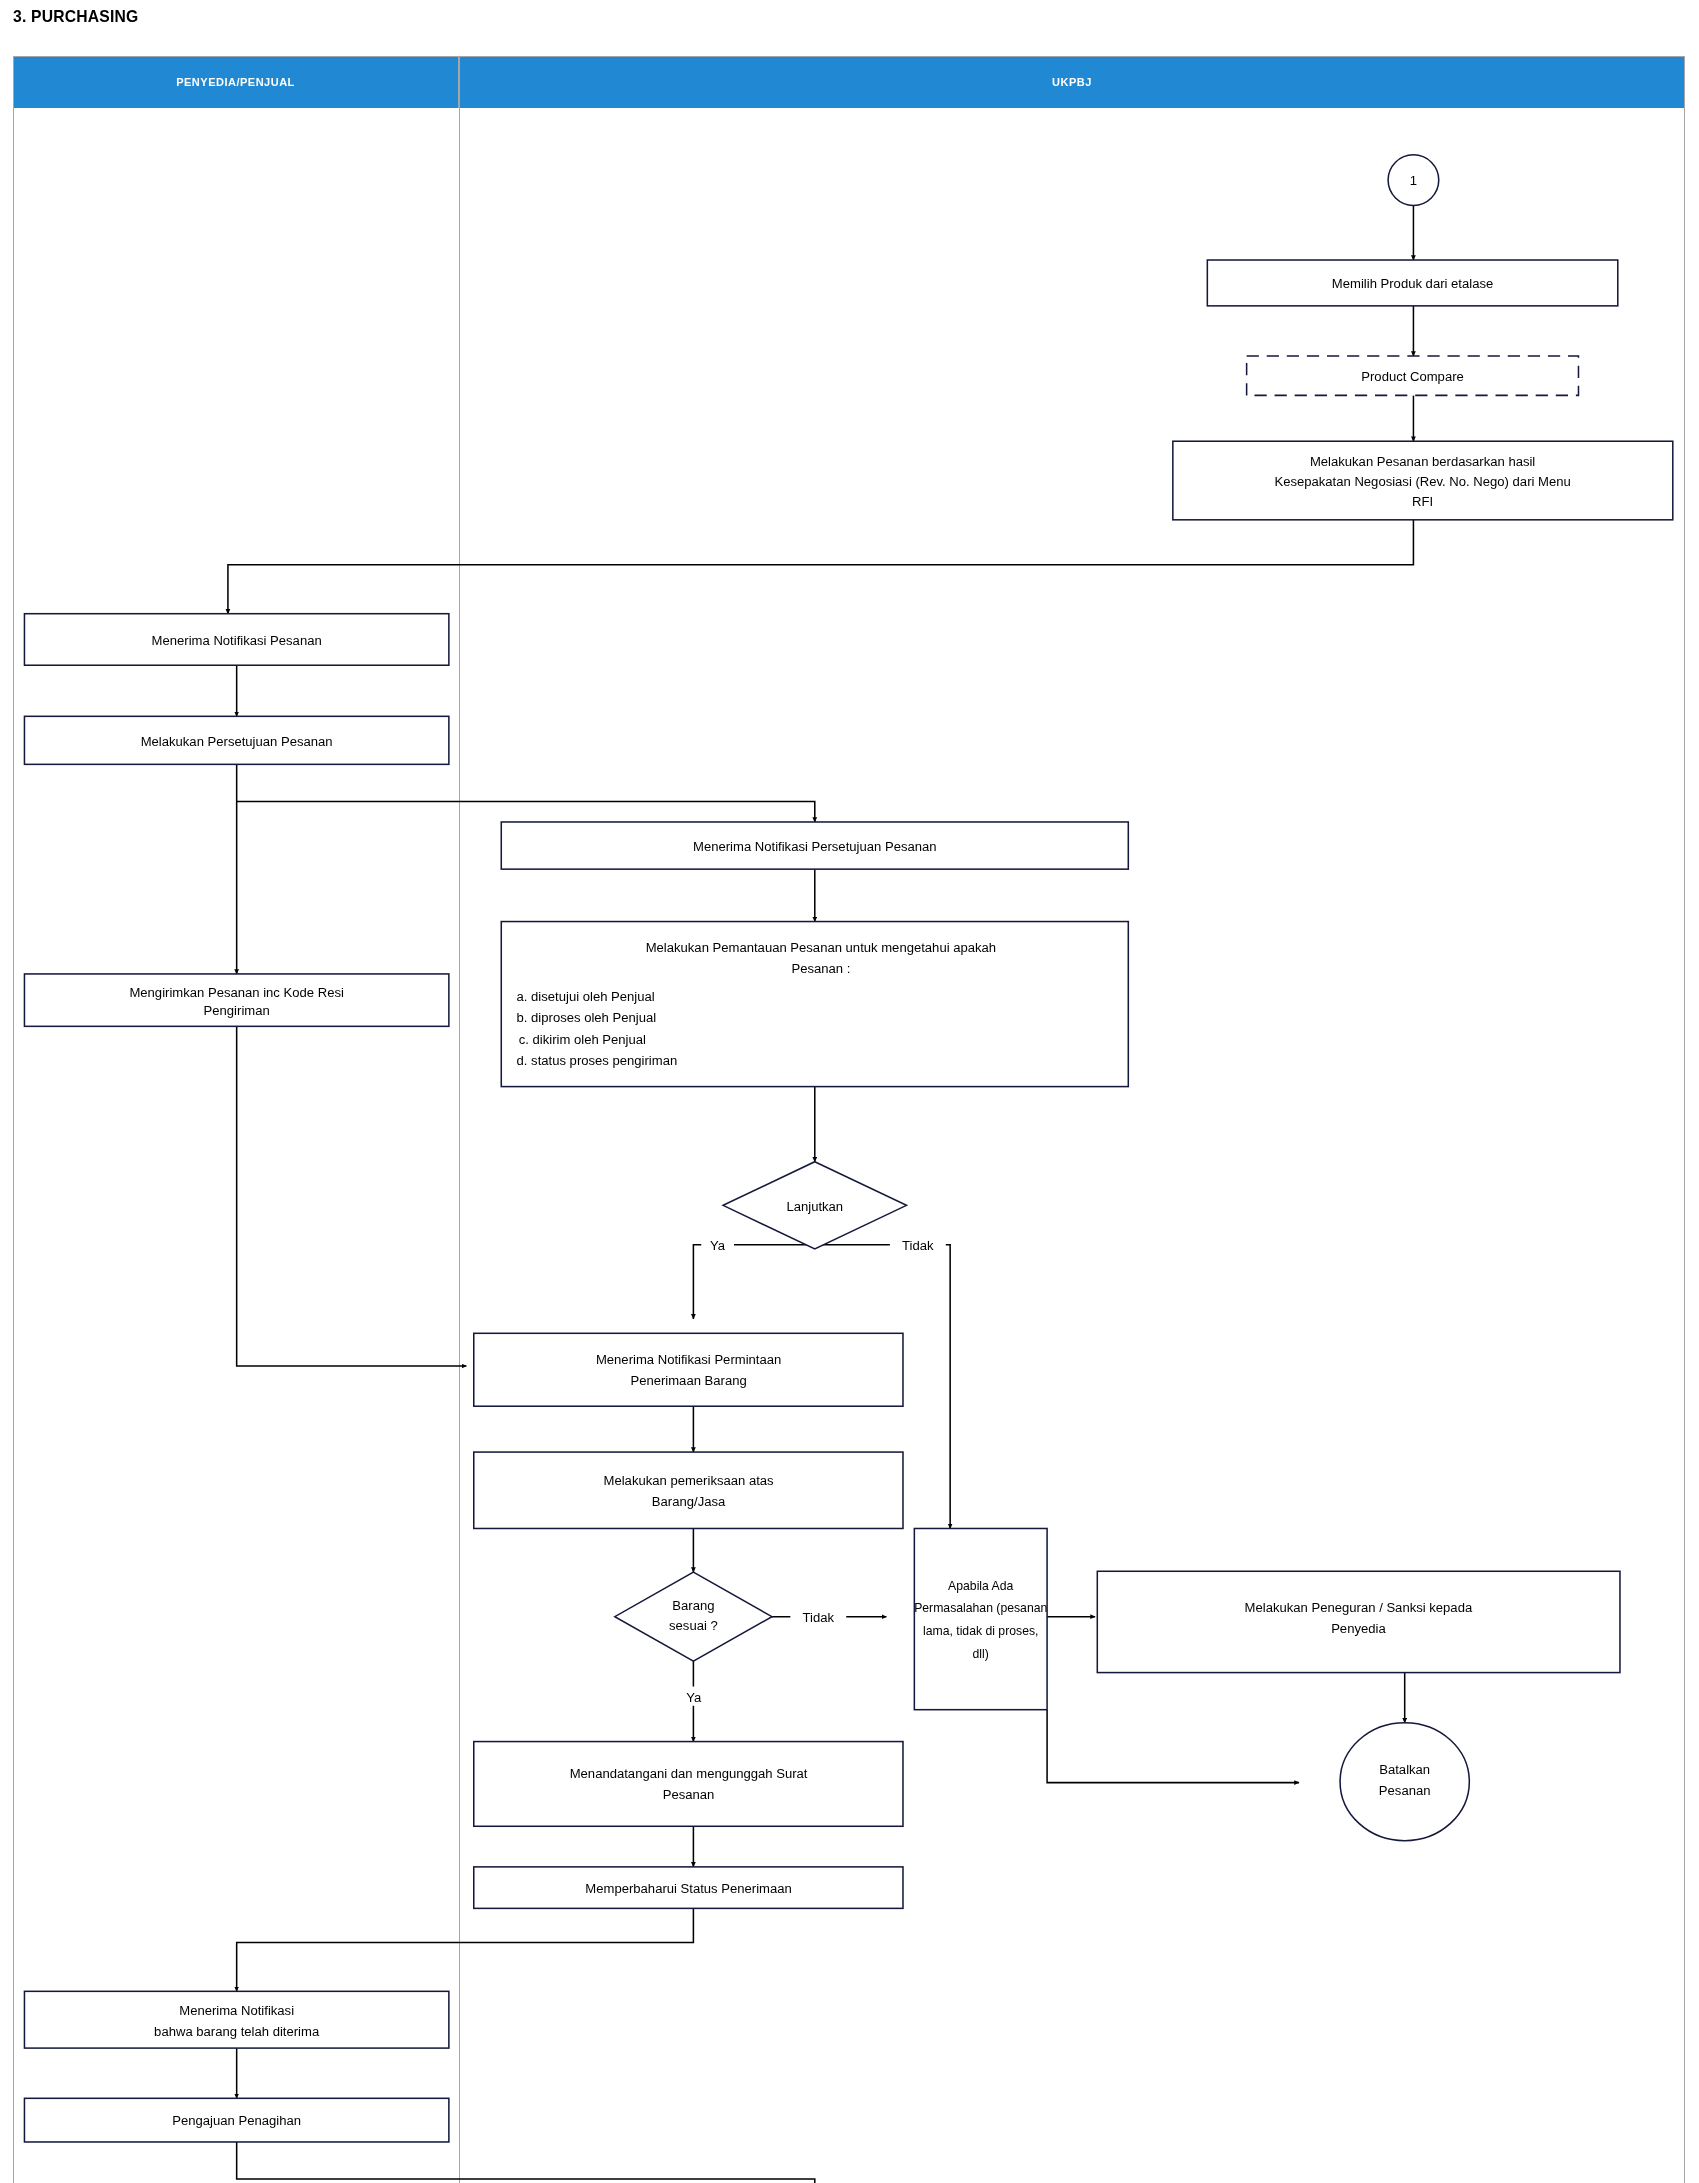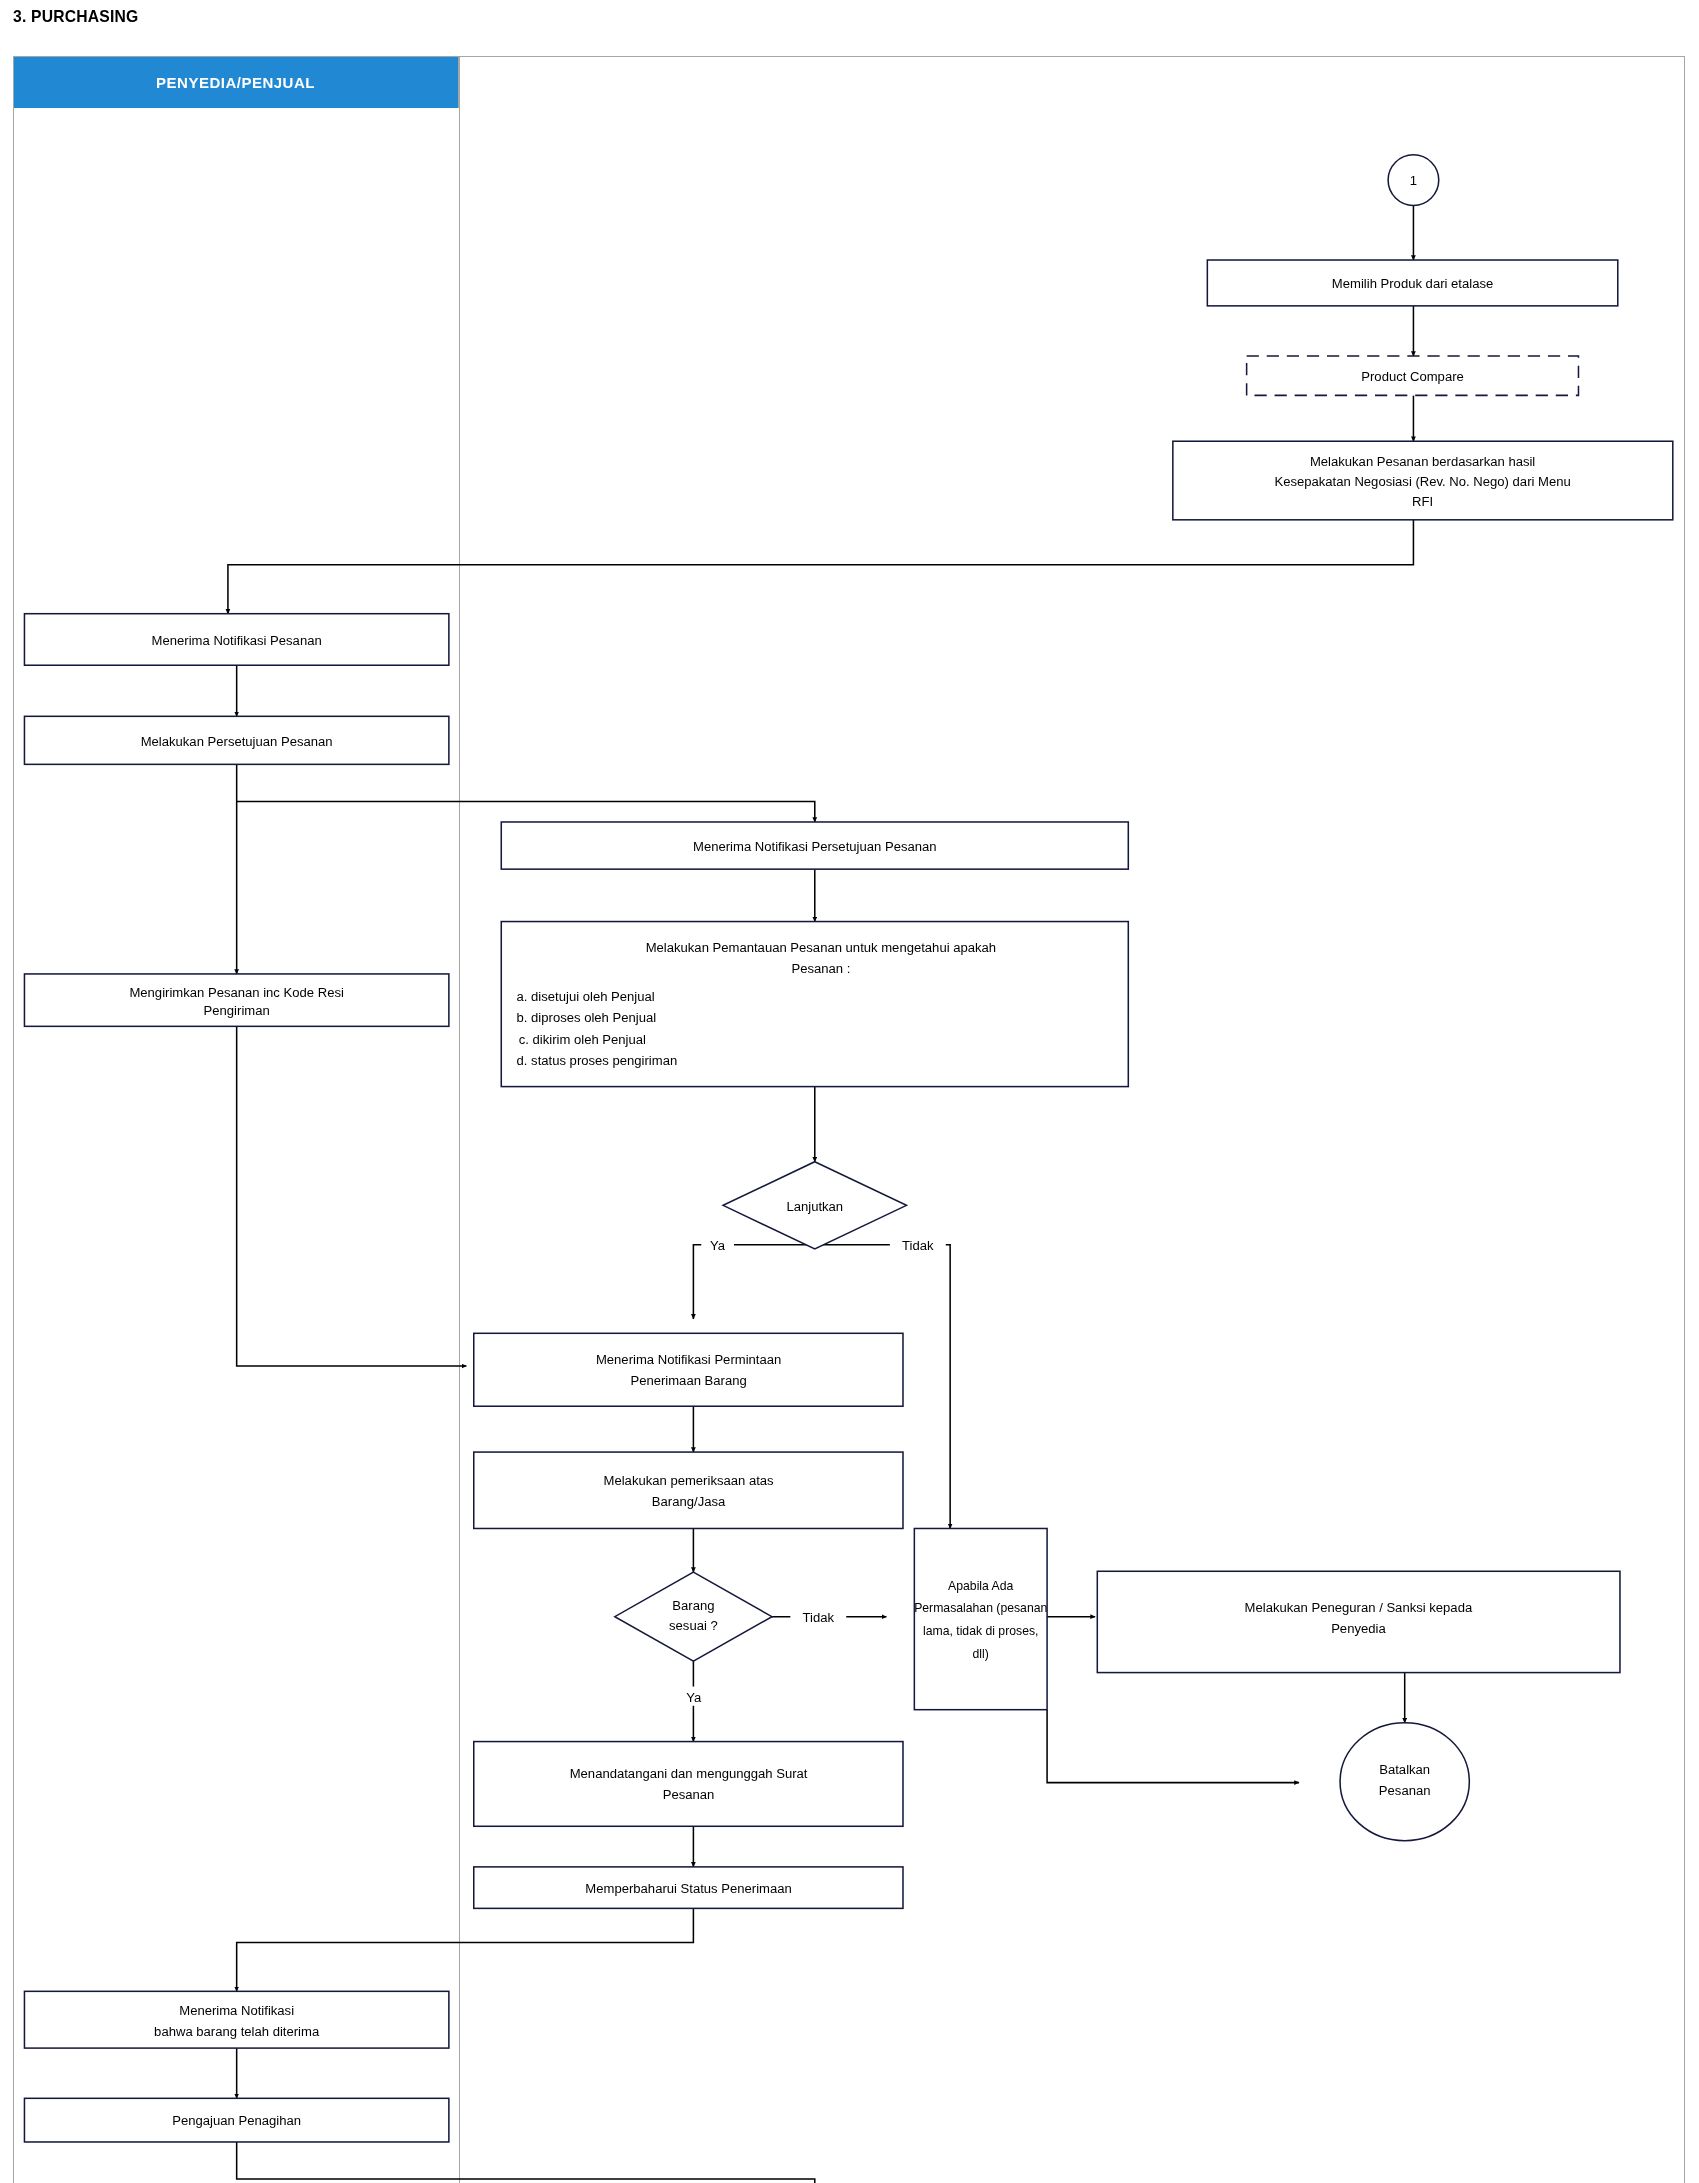--- a/index.html
+++ b/index.html
@@ -1,41 +1,42 @@
 <!DOCTYPE html>
 <html style="font-size:7px"><head>
 <meta charset="utf-8">
 <style>
   html,body{margin:0;padding:0;background:#ffffff;}
   body{font-family:"Liberation Sans", sans-serif;}
   #page{position:relative;width:1699px;height:3136px;background:#ffffff;overflow:hidden;}
   #title{position:absolute;left:13px;top:7.9px;font-size:15.7px;font-weight:bold;color:#000;letter-spacing:0.2px;}
   #swimlanes{position:absolute;left:13px;top:56px;width:1672px;height:3065px;}
   .lane-head{position:absolute;top:0;height:52px;background:#2189d3;box-sizing:border-box;
-             display:flex;align-items:center;justify-content:center;color:#ffffff;font-size:15px;
+             display:flex;align-items:center;justify-content:center;color:#ffffff;font-size:11px;
              font-weight:bold;letter-spacing:0.5px;}
   .lane-head.left{left:0;width:446px;border-right:1.3px solid #a6a6a6;}
   .lane-head.right{left:446px;width:1226px;}
   #frame{position:absolute;left:0;top:0;width:1672px;height:3065px;
          border:1.3px solid #a6a6a6;box-sizing:border-box;pointer-events:none;}
   #divider{position:absolute;left:446px;top:0;width:1.3px;height:3065px;background:#a6a6a6;}
   svg#flow{position:absolute;left:0;top:0;width:1699px;height:3136px;}
   .nd-text{font-family:"Liberation Sans", sans-serif;fill:#000000;font-size:30px;}
   .nd-text.small{font-size:28px;}
   .edge-label{font-family:"Liberation Sans", sans-serif;fill:#000000;font-size:30px;}
 </style>
 </head>
 <body>
 
 <div id="page">
 
   <div id="title">3. PURCHASING</div>
 
   <div id="swimlanes">
     <div class="lane-head left">PENYEDIA/PENJUAL</div>
+    <div class="lane-head right">UKPBJ</div>
     <div id="divider"></div>
     <div id="frame"></div>
   </div>
 
   <svg id="flow" viewBox="0 0 3891 7181">
     <defs>
       <marker id="ar" markerWidth="16" markerHeight="16" refX="11" refY="5.5" orient="auto" markerUnits="userSpaceOnUse">
         <path d="M0,0 L12,5.5 L0,11 z" fill="#000"></path>
       </marker>
     </defs>

